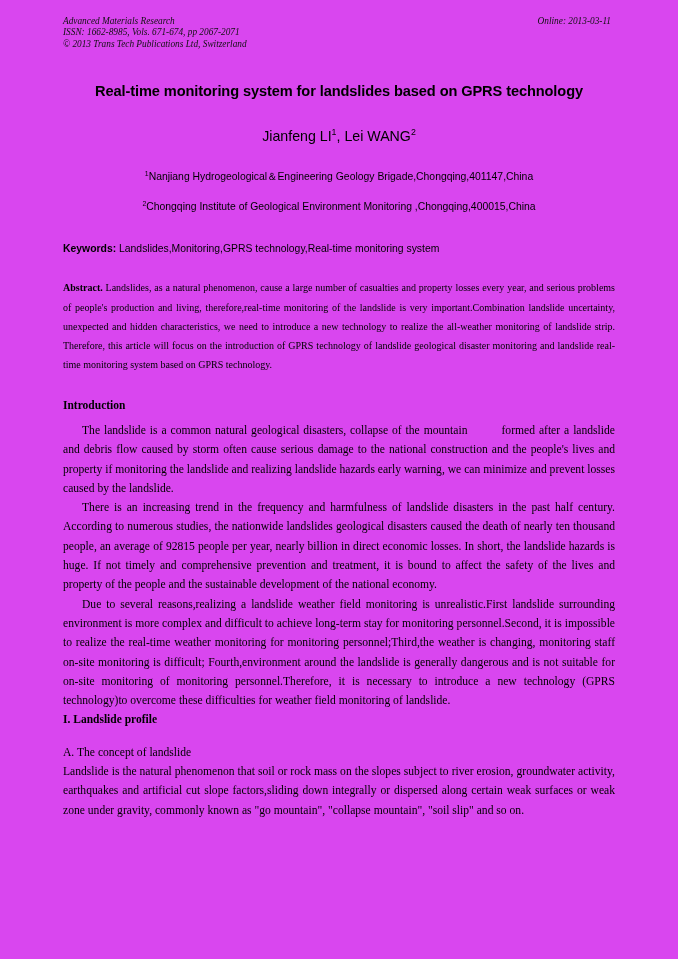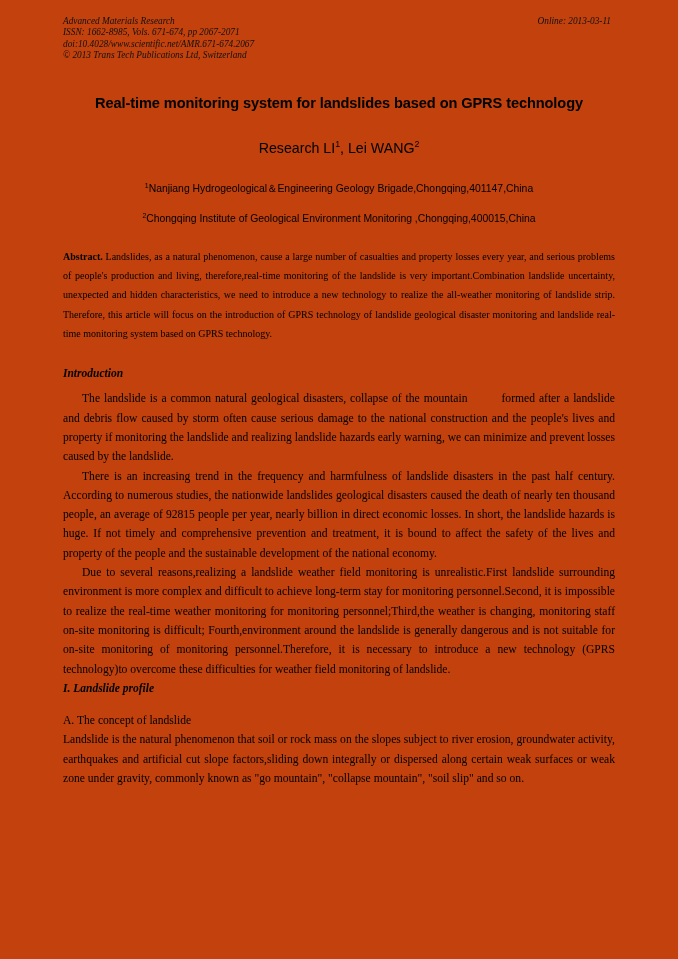--- a/index.html
+++ b/index.html
@@ -14,21 +14,21 @@
     overflow: hidden;
     font-family: "Liberation Serif", "DejaVu Serif", serif;
     color: #000000;
     -webkit-font-smoothing: antialiased;
   }
 
   .page {
     position: relative;
     width: 678px;
     height: 959px;
-    background: #c2410c;
+    background: #d946ef;
     box-sizing: border-box;
   }
 
   .content {
     position: absolute;
     left: 63px;
     top: 16px;
     width: 552px;
   }
 
@@ -115,21 +115,20 @@
   }
   .abstract .abs-label {
     font-weight: bold;
   }
 
   
   .section-heading {
     font-weight: bold;
     font-size: 11.5px;
     line-height: 19.3px;
-    font-style: italic;
   }
   .section-heading.h-intro { margin-top: 21px; }
   .section-heading.h-profile { }
 
   
   .body-para {
     text-align: justify;
     text-justify: inter-word;
     font-size: 11.6px;
     line-height: 19.3px;
@@ -154,38 +153,41 @@
 </style>
 </head>
 <body>
 
 <div class="page">
   <div class="content">
 
     <div class="journal-header">
       <span class="hdr-line">Advanced Materials Research</span>
       <span class="hdr-line">ISSN: 1662-8985, Vols. 671-674, pp 2067-2071</span>
-      <span class="hdr-line">doi:10.4028/www.scientific.net/AMR.671-674.2067</span>
       <span class="hdr-line">© 2013 Trans Tech Publications Ltd, Switzerland</span>
       <span class="hdr-right">Online: 2013-03-11</span>
     </div>
 
     <div class="paper-title">Real-time monitoring system for landslides based on GPRS technology</div>
 
     <div class="authors">
-      <span>Research LI</span><sup>1</sup><span>, </span><span>Lei WANG</span><sup>2</sup>
+      <span>Jianfeng LI</span><sup>1</sup><span>, </span><span>Lei WANG</span><sup>2</sup>
     </div>
 
     <div class="affiliation aff-1">
       <sup>1</sup><span>Nanjiang Hydrogeological＆Engineering Geology Brigade,Chongqing,401147,China</span>
     </div>
     <div class="affiliation aff-2">
       <sup>2</sup><span>Chongqing Institute of Geological Environment Monitoring ,Chongqing,400015,China</span>
     </div>
 
+    <div class="keywords">
+      <span class="kw-label">Keywords:</span>
+      <span>Landslides,Monitoring,GPRS technology,Real-time monitoring system</span>
+    </div>
 
     <div class="abstract">
       <span class="abs-label">Abstract.</span>
       <span>Landslides, as a natural phenomenon, cause a large number of casualties and property losses every year, and serious problems of people's production and living, therefore,real-time monitoring of the landslide is very important.Combination landslide uncertainty, unexpected and hidden characteristics, we need to introduce a new technology to realize the all-weather monitoring of landslide strip. Therefore, this article will focus on the introduction of GPRS technology of landslide geological disaster monitoring and landslide real-time monitoring system based on GPRS technology.</span>
     </div>
 
     <div class="section-heading h-intro">Introduction</div>
 
     <div class="body-para indent p-intro-1">
       <span>The landslide is a common natural geological disasters, collapse of the mountain</span><span class="wide-gap"></span><span>formed after a landslide and debris flow caused by storm often cause serious damage to the national construction and the people's lives and property if monitoring the landslide and realizing landslide hazards early warning, we can minimize and prevent losses caused by the landslide.</span>

